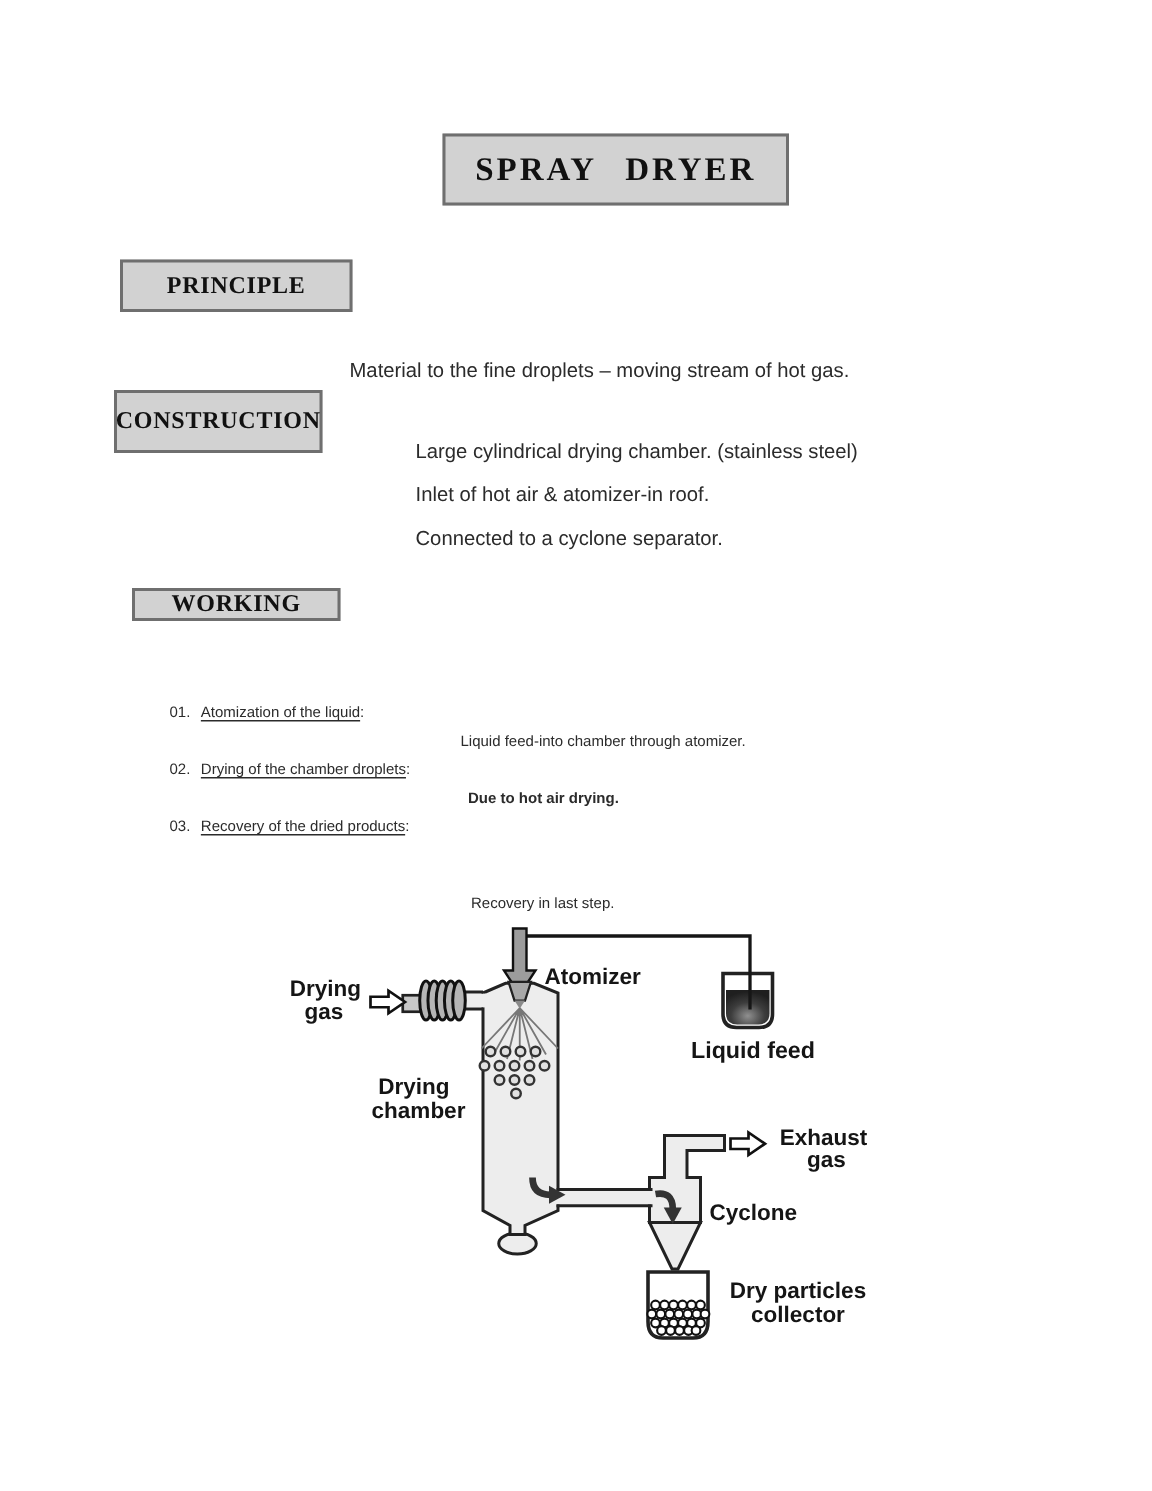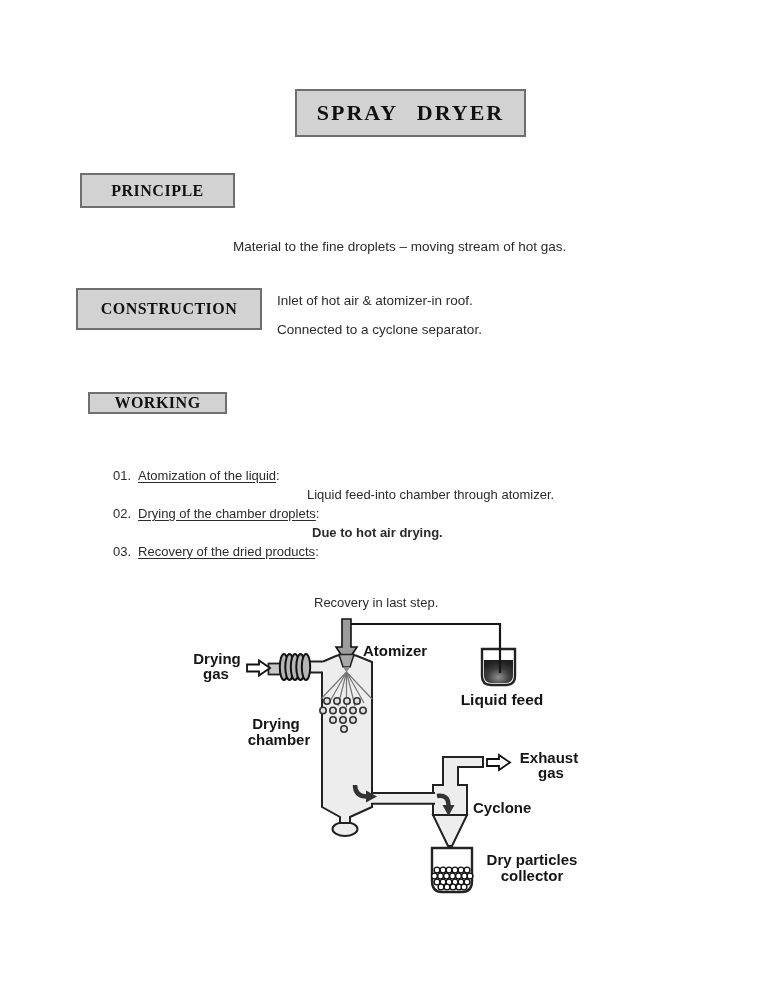--- a/index.html
+++ b/index.html
@@ -4,26 +4,26 @@
 <style>
   html,body{margin:0;padding:0;background:#fff;}
   .page{position:relative;width:768px;height:994px;background:#ffffff;overflow:hidden;
         font-family:"Liberation Sans",sans-serif;color:#2b2b2b;}
   .hdr-box{position:absolute;background:#d2d2d2;border:2px solid #6f6f6f;box-sizing:border-box;
            display:flex;align-items:center;justify-content:center;
            font-family:"Liberation Serif",serif;font-weight:bold;color:#111;}
   #title-box{left:295px;top:89px;width:231px;height:48px;}
   #title-box span{font-size:22px;letter-spacing:2px;word-spacing:12px;}
   #principle-box{left:80px;top:173px;width:155px;height:35px;font-size:16px;letter-spacing:.5px;}
-  #construction-box{left:76px;top:288px;width:186px;height:42px;font-size:16px;letter-spacing:.5px;}
+  #construction-box{left:76px;top:260px;width:139px;height:42px;font-size:16px;letter-spacing:.5px;}
   #working-box{left:88px;top:392px;width:139px;height:22px;font-size:16px;letter-spacing:.5px;}
   .principle-text{position:absolute;left:233px;top:239px;font-size:13.5px;text-align:center;}
   .construction-lines{position:absolute;left:277px;top:294px;}
   .c-line{font-size:13.5px;line-height:14px;margin-bottom:15px;white-space:nowrap;}
-  .working-list{position:absolute;left:113px;top:466px;font-size:13px;}
+  .working-list{position:absolute;left:113px;top:466px;font-size:10px;}
   .w-item{line-height:19px;white-space:nowrap;}
   .w-num{margin-right:7px;}
   .w-title{text-decoration:underline;text-underline-offset:2px;}
   .w-detail{line-height:19px;white-space:nowrap;}
   .diagram{position:absolute;left:180px;top:615px;}
   .dlabel{font-family:"Liberation Sans",sans-serif;font-weight:bold;font-size:15px;fill:#151515;}
   .vessel{fill:#ededed;stroke:#222;stroke-width:2;}
   .thin{stroke:#222;stroke-width:2;fill:none;}
 </style>
 </head>
@@ -37,20 +37,21 @@
 
   <div class="hdr-box" id="title-box">
     <span>SPRAY DRYER</span>
   </div>
   <div class="principle-text">Material to the fine droplets – moving stream of hot gas.</div>
 
   <div class="hdr-box" id="construction-box">
     <span>CONSTRUCTION</span>
   </div>
   <div class="construction-lines">
+    <div class="c-line">Large cylindrical drying chamber. (stainless steel)</div>
     <div class="c-line">Inlet of hot air &amp; atomizer-in roof.</div>
     <div class="c-line">Connected to a cyclone separator.</div>
   </div>
 
   <div class="hdr-box" id="working-box">
     <span>WORKING</span>
   </div>
   <div class="working-list">
     <div class="w-item">
       <span class="w-num">01.</span><span class="w-title">Atomization of the liquid</span><span>:</span>

